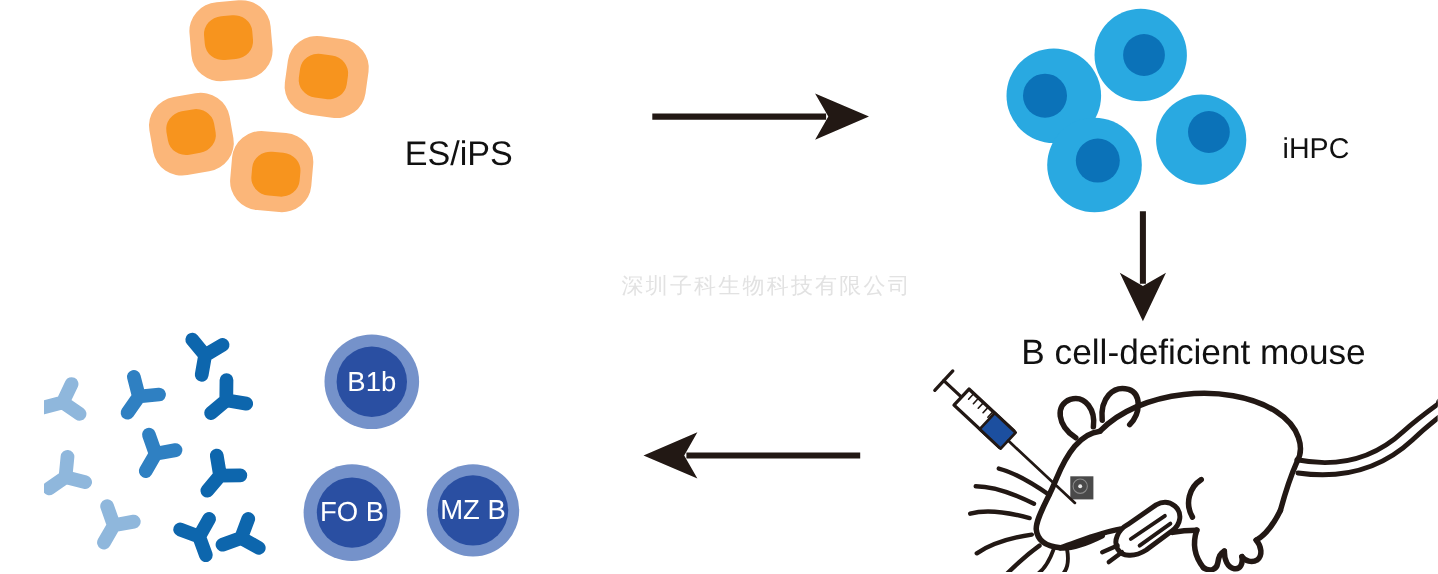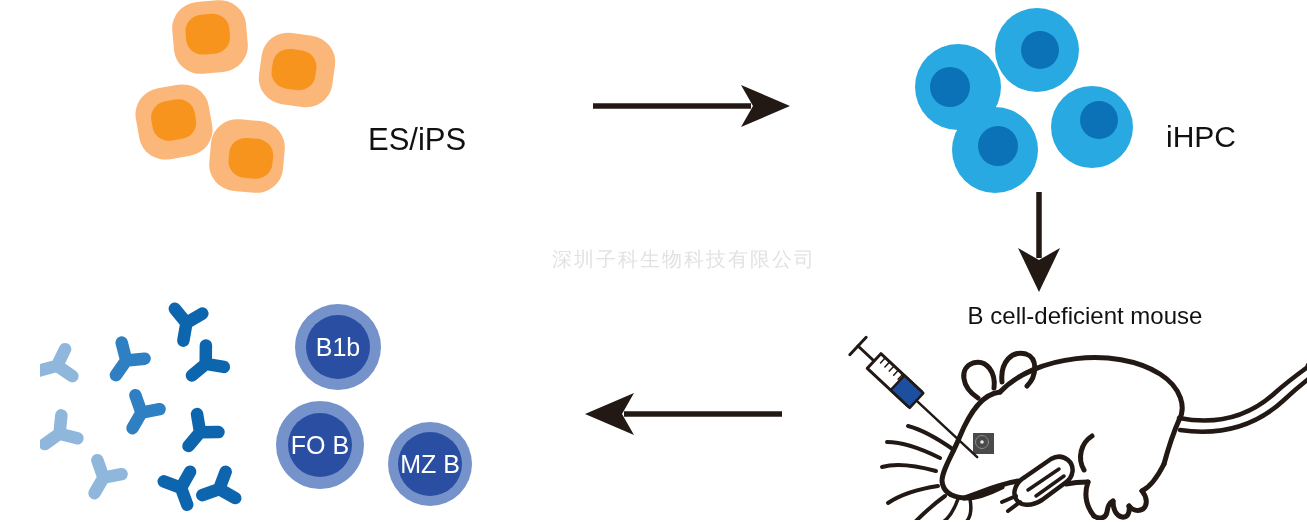--- a/index.html
+++ b/index.html
@@ -20,24 +20,24 @@
   }
   *{margin:0;padding:0;box-sizing:border-box;}
   html,body{background:#ffffff;}
   .canvas{
     position:relative;width:1307px;height:520px;background:#ffffff;overflow:hidden;
     font-family:"Liberation Sans","DejaVu Sans",sans-serif;color:var(--label-text);margin-left:40px;
   }
   .abs{position:absolute;}
   .label{color:var(--label-text);white-space:nowrap;}
   .label-es{left:328px;top:122px;font-size:31px;}
-  .label-ihpc{left:1126px;top:120px;font-size:30px;}
-  .label-mouse{left:878px;top:302px;width:334px;font-size:24px;text-align:center;}
+  .label-ihpc{left:1126px;top:120px;font-size:26px;}
+  .label-mouse{left:878px;top:302px;width:334px;font-size:32px;text-align:center;}
   .watermark{
-    left:512px;top:246px;width:290px;text-align:left;
+    left:512px;top:246px;width:290px;text-align:center;
     font-size:20px;letter-spacing:2px;color:var(--watermark-gray);
     font-family:"DejaVu Sans","Liberation Sans",sans-serif;
   }
   .ink{stroke:var(--ink);fill:none;}
   .ink-fill{fill:var(--ink);stroke:none;}
   .bcell{
     border-radius:50%;background:var(--bcell-outer);
     display:flex;align-items:center;justify-content:center;
   }
   .bcell-inner{
@@ -200,21 +200,21 @@
     <use href="#ab" class="ab-light" transform="translate(65,182) rotate(30)"></use>
     <use href="#ab" class="ab-dark" transform="translate(140,192) rotate(-20)"></use>
     <use href="#ab" class="ab-dark" transform="translate(182,195) rotate(70)"></use>
   </svg>
 
   <div class="abs bcell" style="left:255px;top:304px;width:86px;height:86px;">
     <div class="bcell-inner">
       <span class="bcell-label">B1b</span>
     </div>
   </div>
-  <div class="abs bcell" style="left:236px;top:401px;width:88px;height:88px;">
+  <div class="abs bcell" style="left:236px;top:422px;width:88px;height:88px;">
     <div class="bcell-inner">
       <span class="bcell-label">FO B</span>
     </div>
   </div>
   <div class="abs bcell" style="left:348px;top:422px;width:84px;height:84px;text-align:right;">
     <div class="bcell-inner">
       <span class="bcell-label">MZ B</span>
     </div>
   </div>
 

